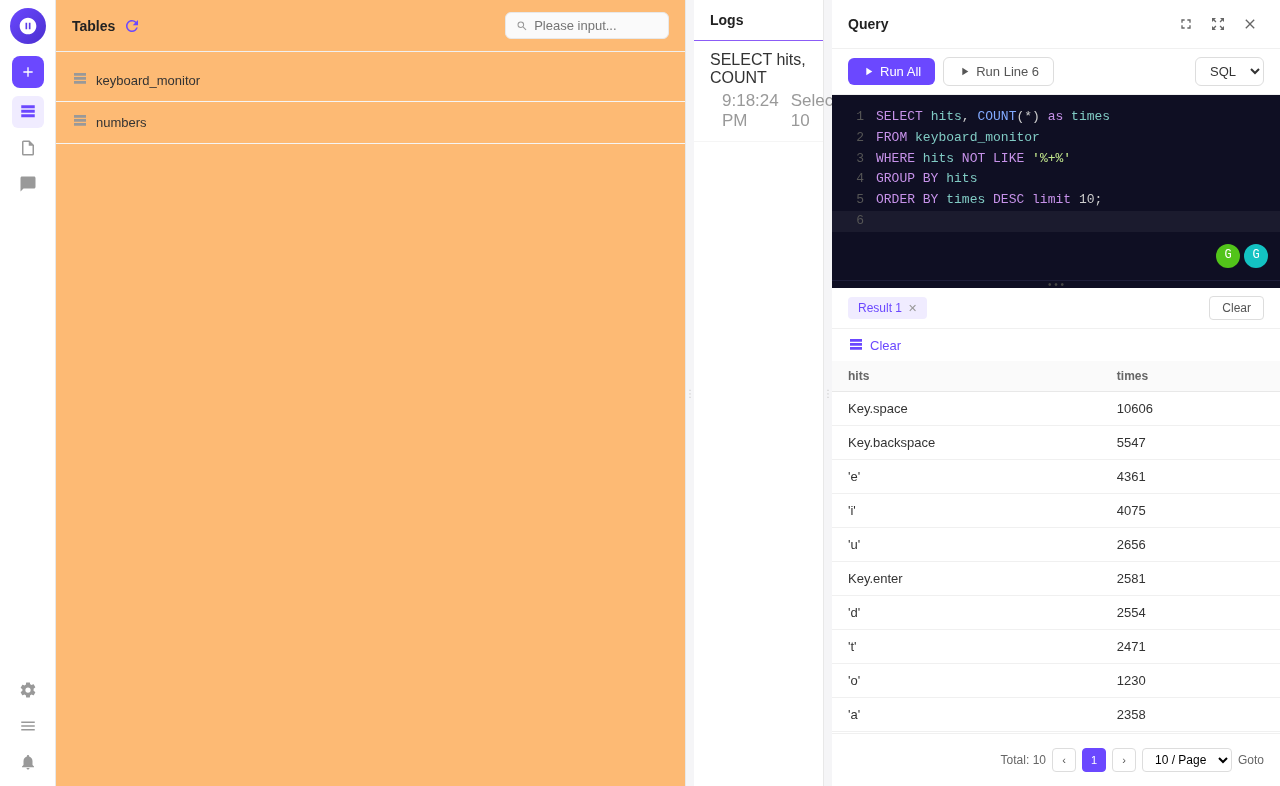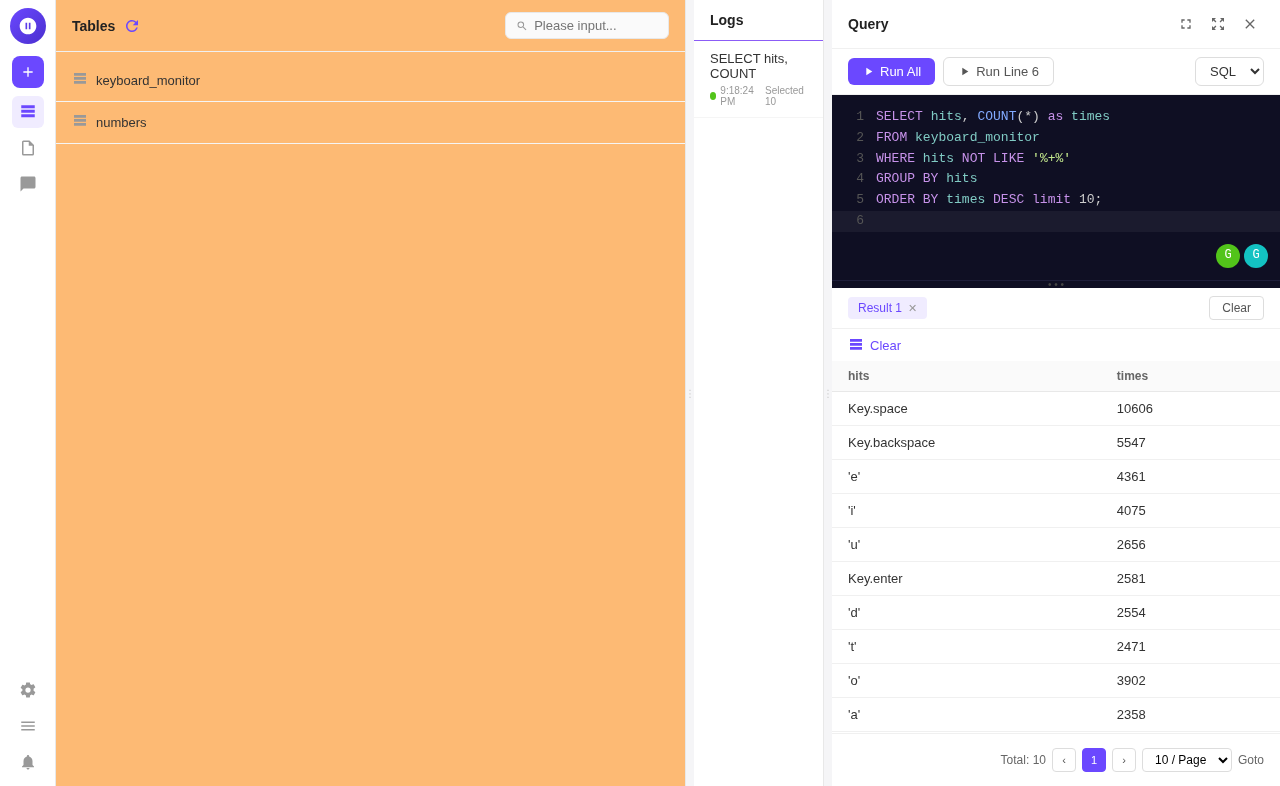--- a/index.html
+++ b/index.html
@@ -109,24 +109,24 @@
     }
     .logs-header {
       padding: 12px 16px;
       border-bottom: 1px solid #8b5cf6;
       font-weight: 600; font-size: 14px; color: #222;
     }
     .log-item {
       padding: 10px 16px;
       border-bottom: 1px solid #f5f5f5;
     }
-    .log-item-text { font-size: 13px; color: #333; }
+    .log-item-text { font-size: 16px; color: #333; }
     .log-item-meta { display: flex; align-items: center; gap: 4px; margin-top: 4px; }
     .log-status { width: 8px; height: 8px; border-radius: 50%; background: #52c41a; }
-    .log-time { font-size: 10px; color: #999; }
+    .log-time { font-size: 17px; color: #999; margin-left: 8px; }
 
     
     .drag-handle {
       width: 8px;
       background: transparent;
       cursor: col-resize;
       display: flex; align-items: center; justify-content: center;
       color: #ccc;
       font-size: 10px;
     }
@@ -596,21 +596,21 @@
             <tr>
               <td>'d'</td>
               <td>2554</td>
             </tr>
             <tr>
               <td>'t'</td>
               <td>2471</td>
             </tr>
             <tr>
               <td>'o'</td>
-              <td>3902</td>
+              <td>1230</td>
             </tr>
             <tr>
               <td>'a'</td>
               <td>2358</td>
             </tr>
           </tbody>
       </table>
     </div>
 
     <div class="pagination">

